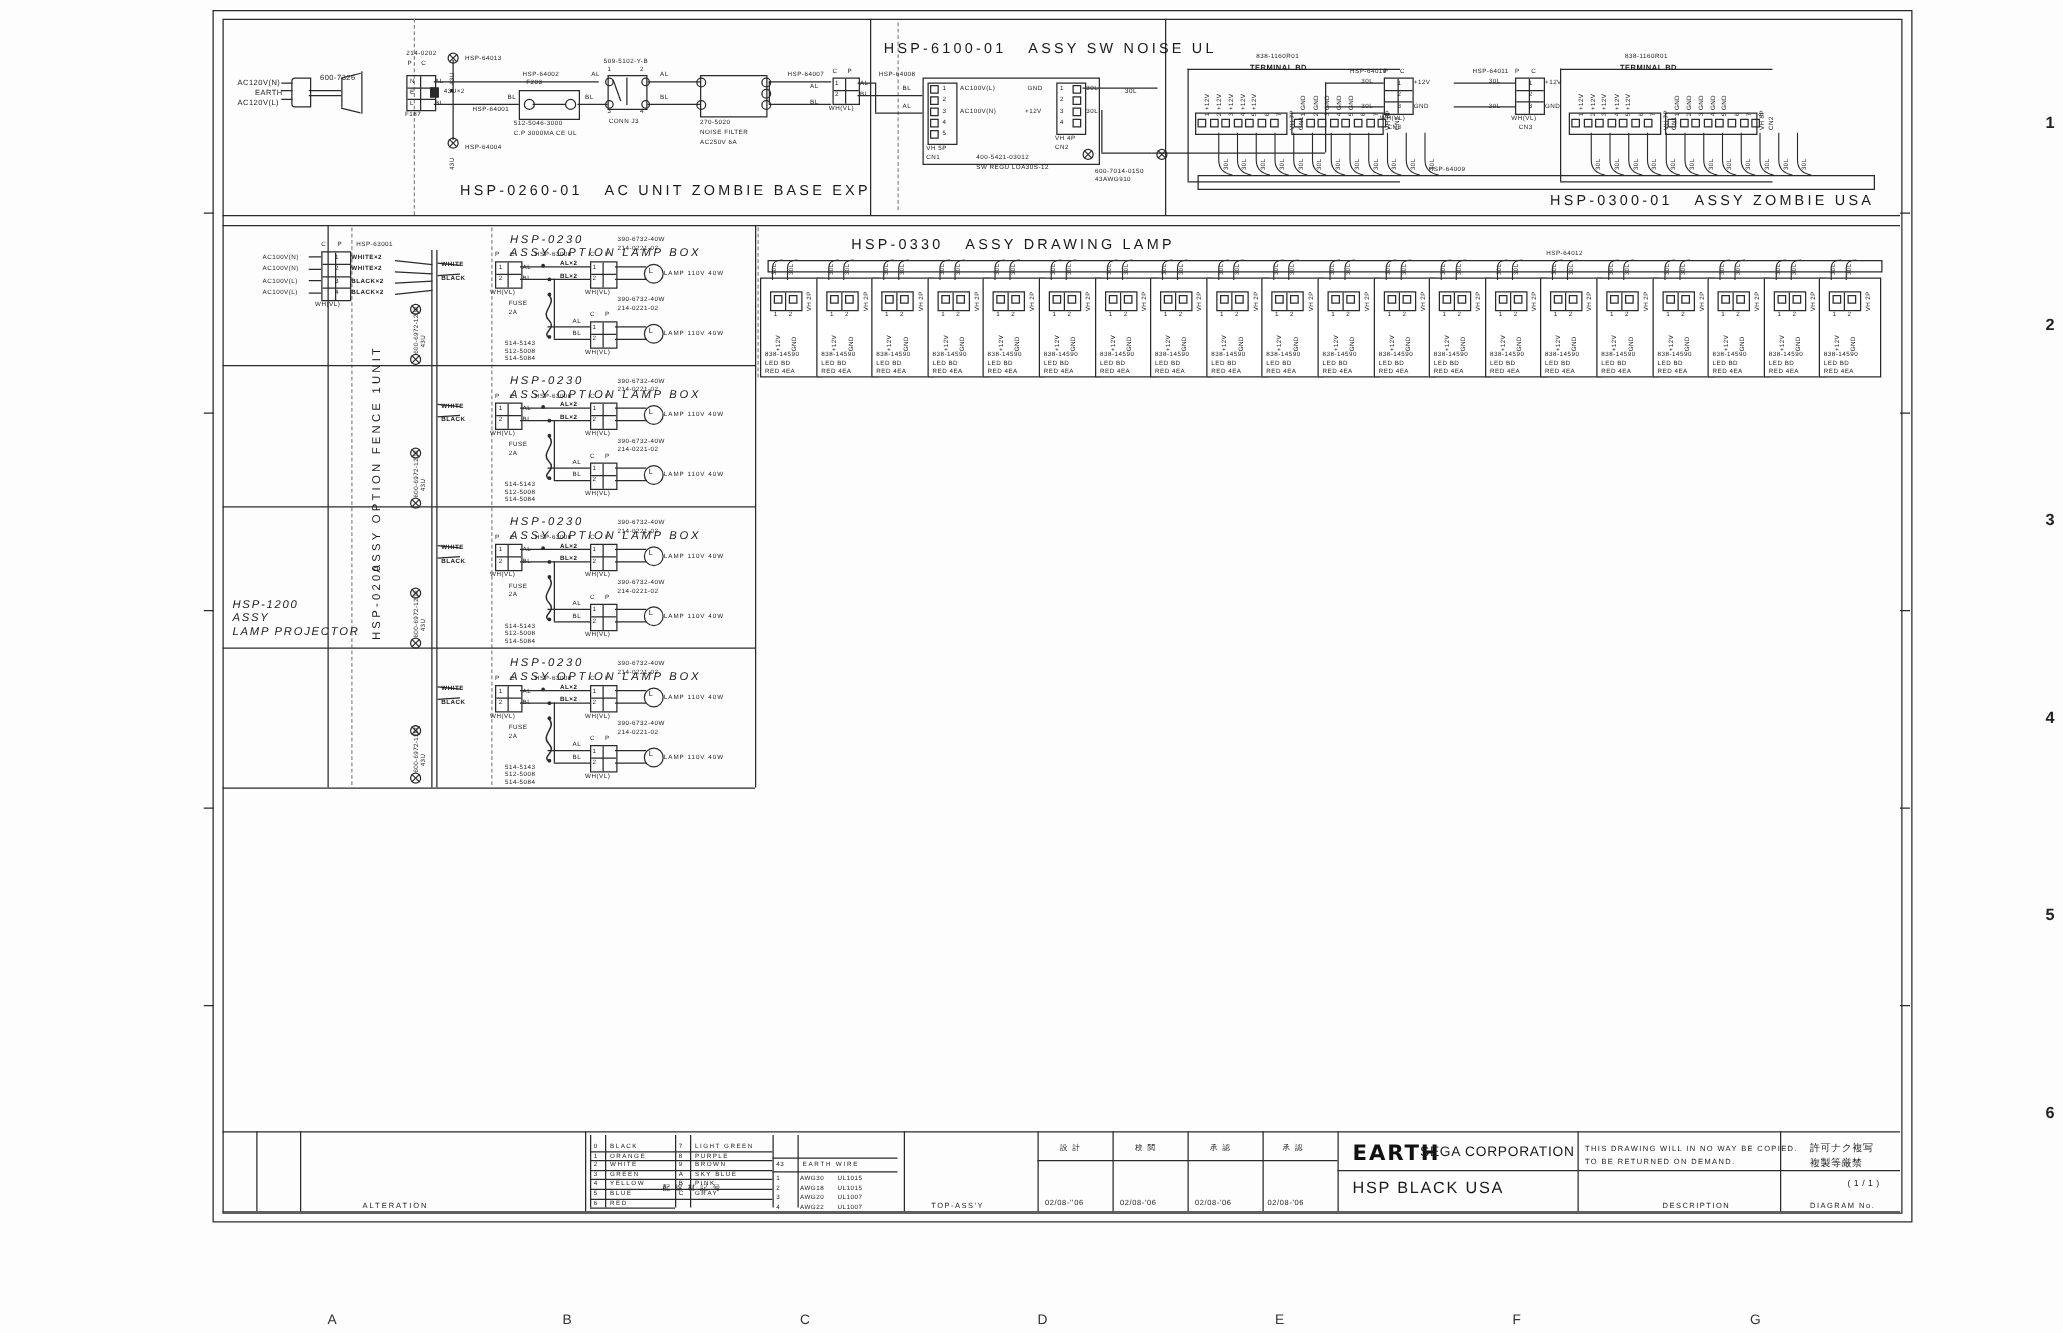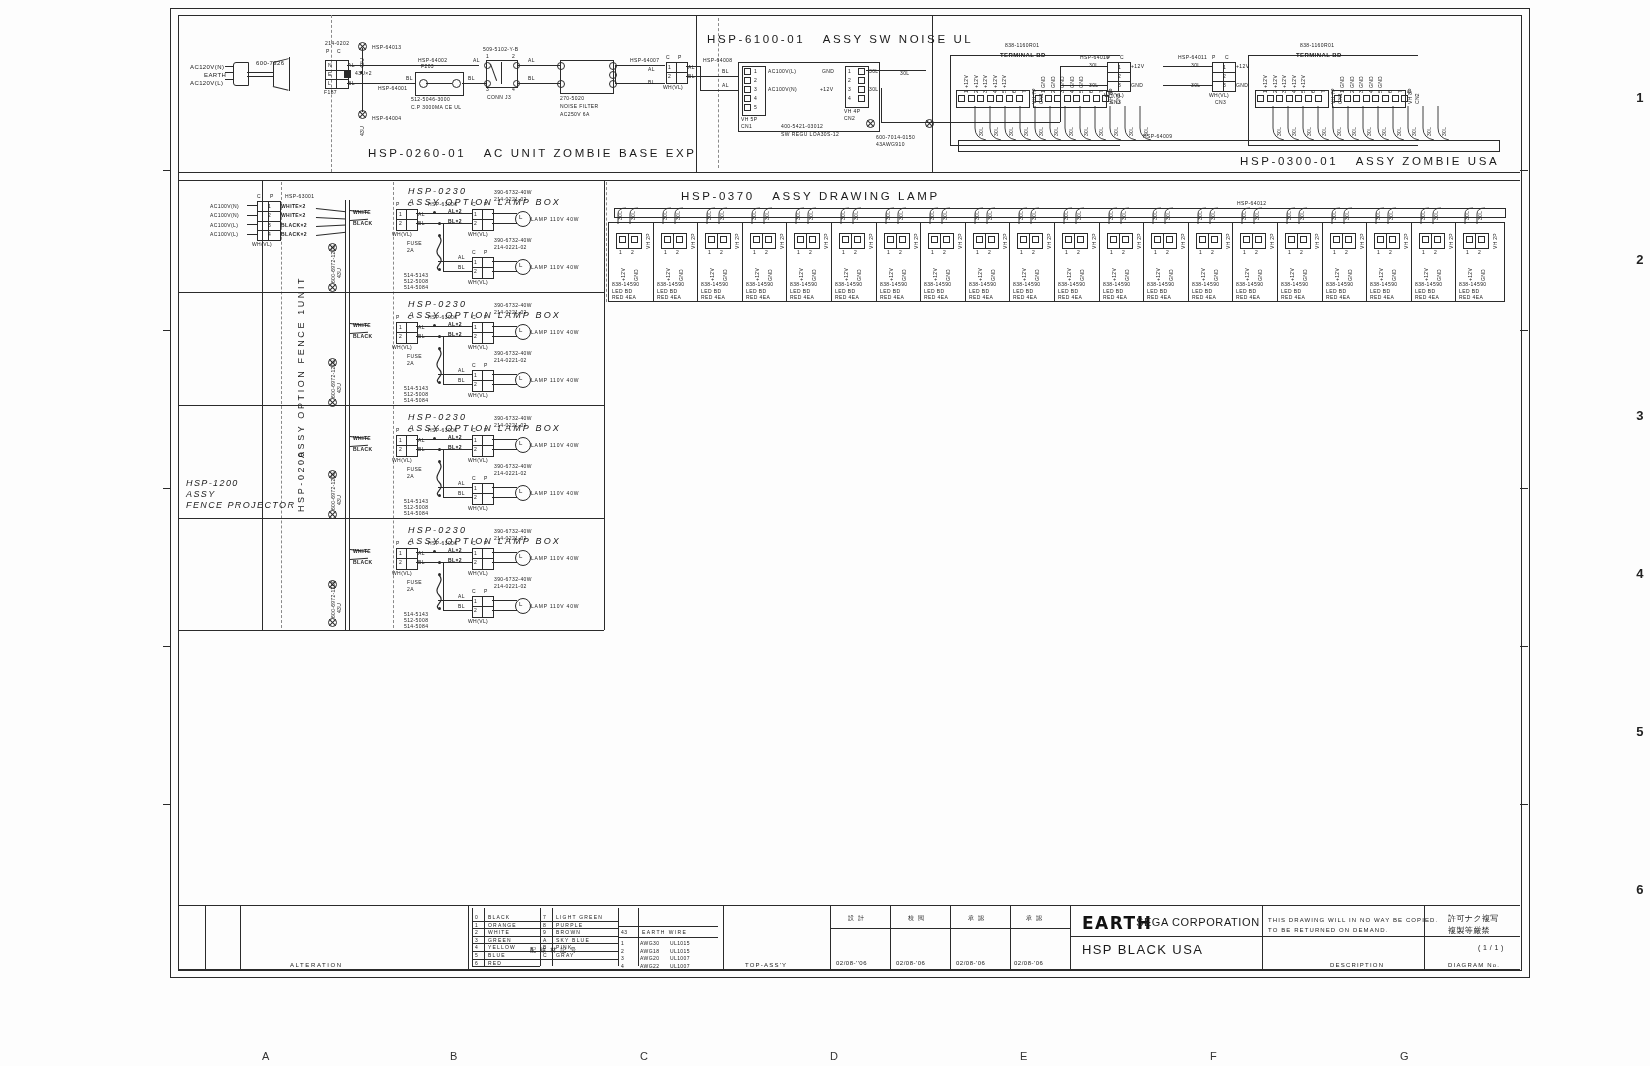--- a/index.html
+++ b/index.html
@@ -104,21 +104,21 @@
   <div class="t sect" style="left:368px;top:147px;">
     <span>HSP-0260-01</span>&nbsp;&nbsp;&nbsp;<span>AC UNIT ZOMBIE BASE EXP</span>
   </div>
   <div class="t sect" style="left:707px;top:33px;">
     <span>HSP-6100-01</span>&nbsp;&nbsp;&nbsp;<span>ASSY SW NOISE UL</span>
   </div>
   <div class="t sect" style="left:1240px;top:155px;">
     <span>HSP-0300-01</span>&nbsp;&nbsp;&nbsp;<span>ASSY ZOMBIE USA</span>
   </div>
   <div class="t sect" style="left:681px;top:190px;">
-    <span>HSP-0370</span>&nbsp;&nbsp;&nbsp;<span>ASSY DRAWING LAMP</span>
+    <span>HSP-0330</span>&nbsp;&nbsp;&nbsp;<span>ASSY DRAWING LAMP</span>
   </div>
 
   <div class="t t6" style="left:190px;top:64px;">AC120V(N)</div>
   <div class="t t6" style="left:204px;top:72px;">EARTH</div>
   <div class="t t6" style="left:190px;top:80px;">AC120V(L)</div>
 
   <div class="box" style="left:233px;top:62px;width:14px;height:22px;border-radius:3px 0 0 3px;"></div>
   <div class="ln h" style="left:225px;top:66px;width:9px;"></div>
   <div class="ln h" style="left:225px;top:72px;width:9px;"></div>
   <div class="ln h" style="left:225px;top:79px;width:9px;"></div>
@@ -346,21 +346,21 @@
   <div class="t vrot t5" style="left:1407px;top:104px;">VH 8P</div>
   <div class="t vrot t5" style="left:1414px;top:104px;">CN2</div>
 
   <div class="box" style="left:958px;top:140px;width:540px;height:10px;"></div>
   <div class="t t5" style="left:1143px;top:133px;">HSP-64009</div>
   <div class="box" style="left:614px;top:208px;width:890px;height:8px;"></div>
   <div class="t t5" style="left:1237px;top:200px;">HSP-64012</div>
 
   <div class="t t9" style="left:186px;top:478px;letter-spacing:1.4px;">HSP-1200</div>
   <div class="t t9" style="left:186px;top:489px;letter-spacing:1.4px;">ASSY</div>
-  <div class="t t9" style="left:186px;top:500px;letter-spacing:1.4px;">FENCE PROJECTOR</div>
+  <div class="t t9" style="left:186px;top:500px;letter-spacing:1.4px;">LAMP PROJECTOR</div>
 
   <div class="t rot" style="left:296px;top:512px;font-size:9px;letter-spacing:2.6px;">HSP-0200</div>
   <div class="t rot" style="left:296px;top:458px;font-size:9px;letter-spacing:2.6px;">ASSY OPTION FENCE 1UNIT</div>
 
   <div class="conn" style="left:257px;top:201px;width:22px;height:38px;">
     <div class="r" style="top:9px;"></div>
       <div class="r" style="top:19px;"></div>
       <div class="r" style="top:28px;"></div>
     <div class="cmid" style="left:10px;"></div>
   </div>

